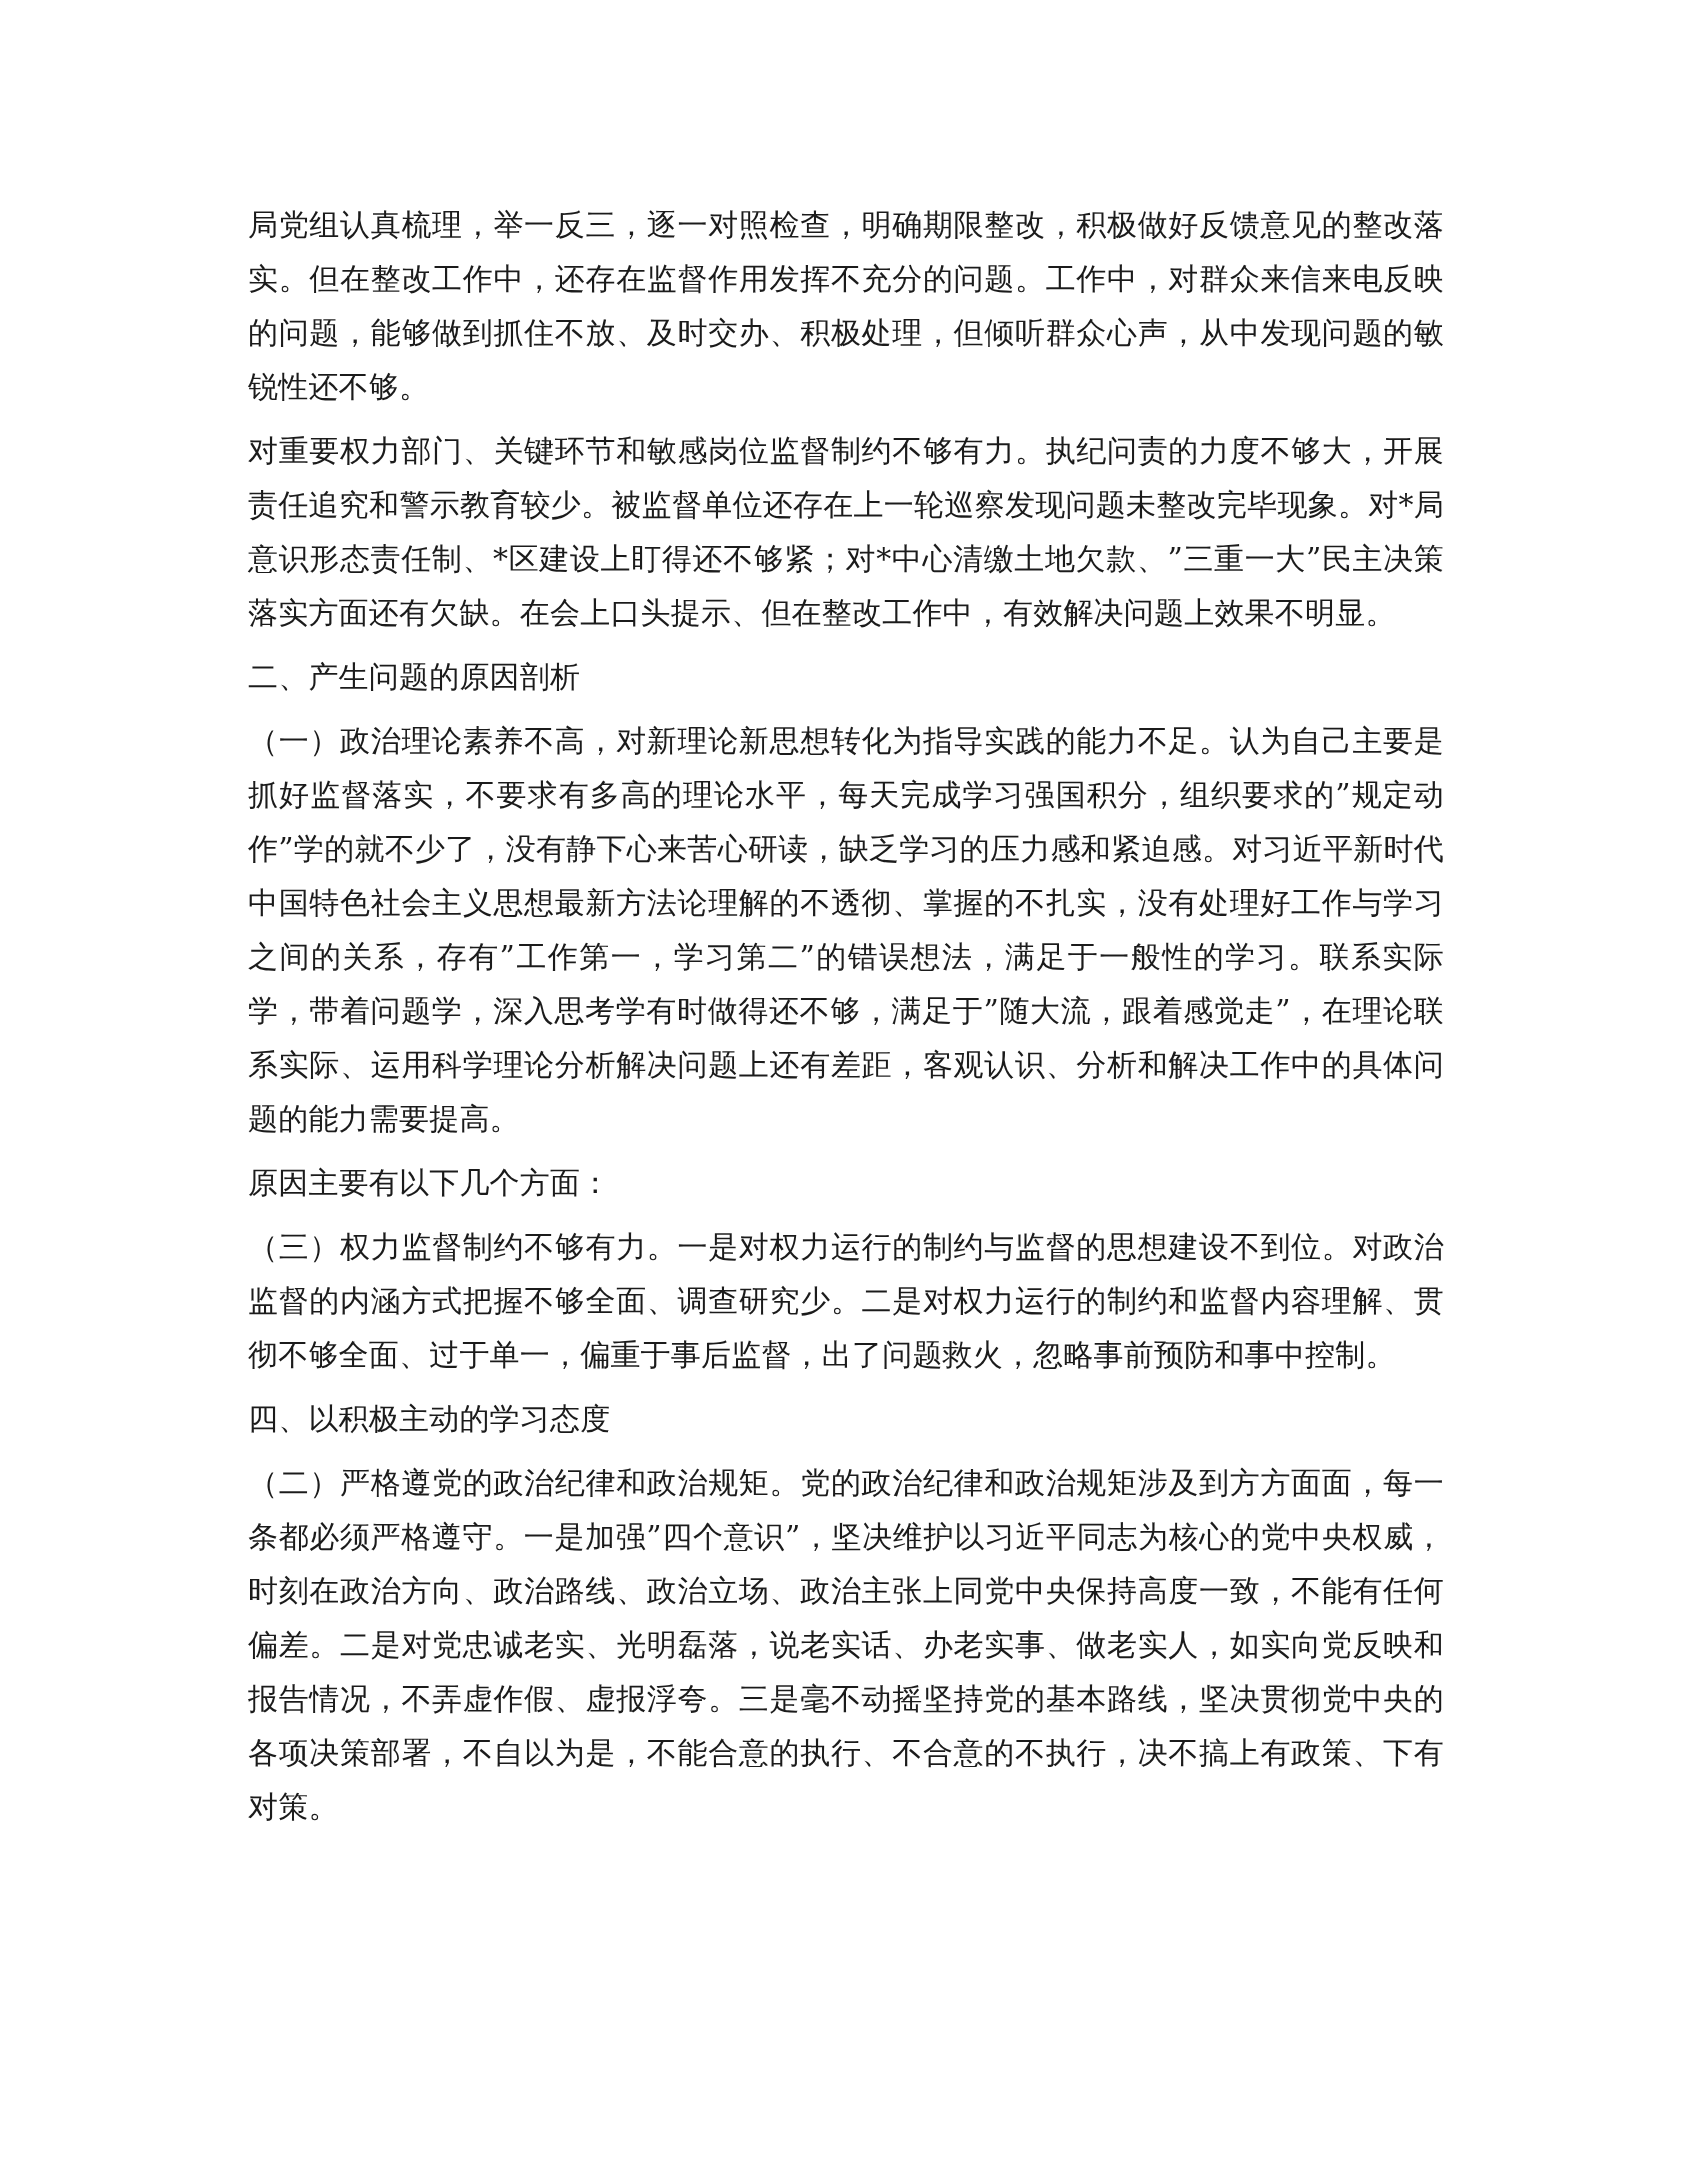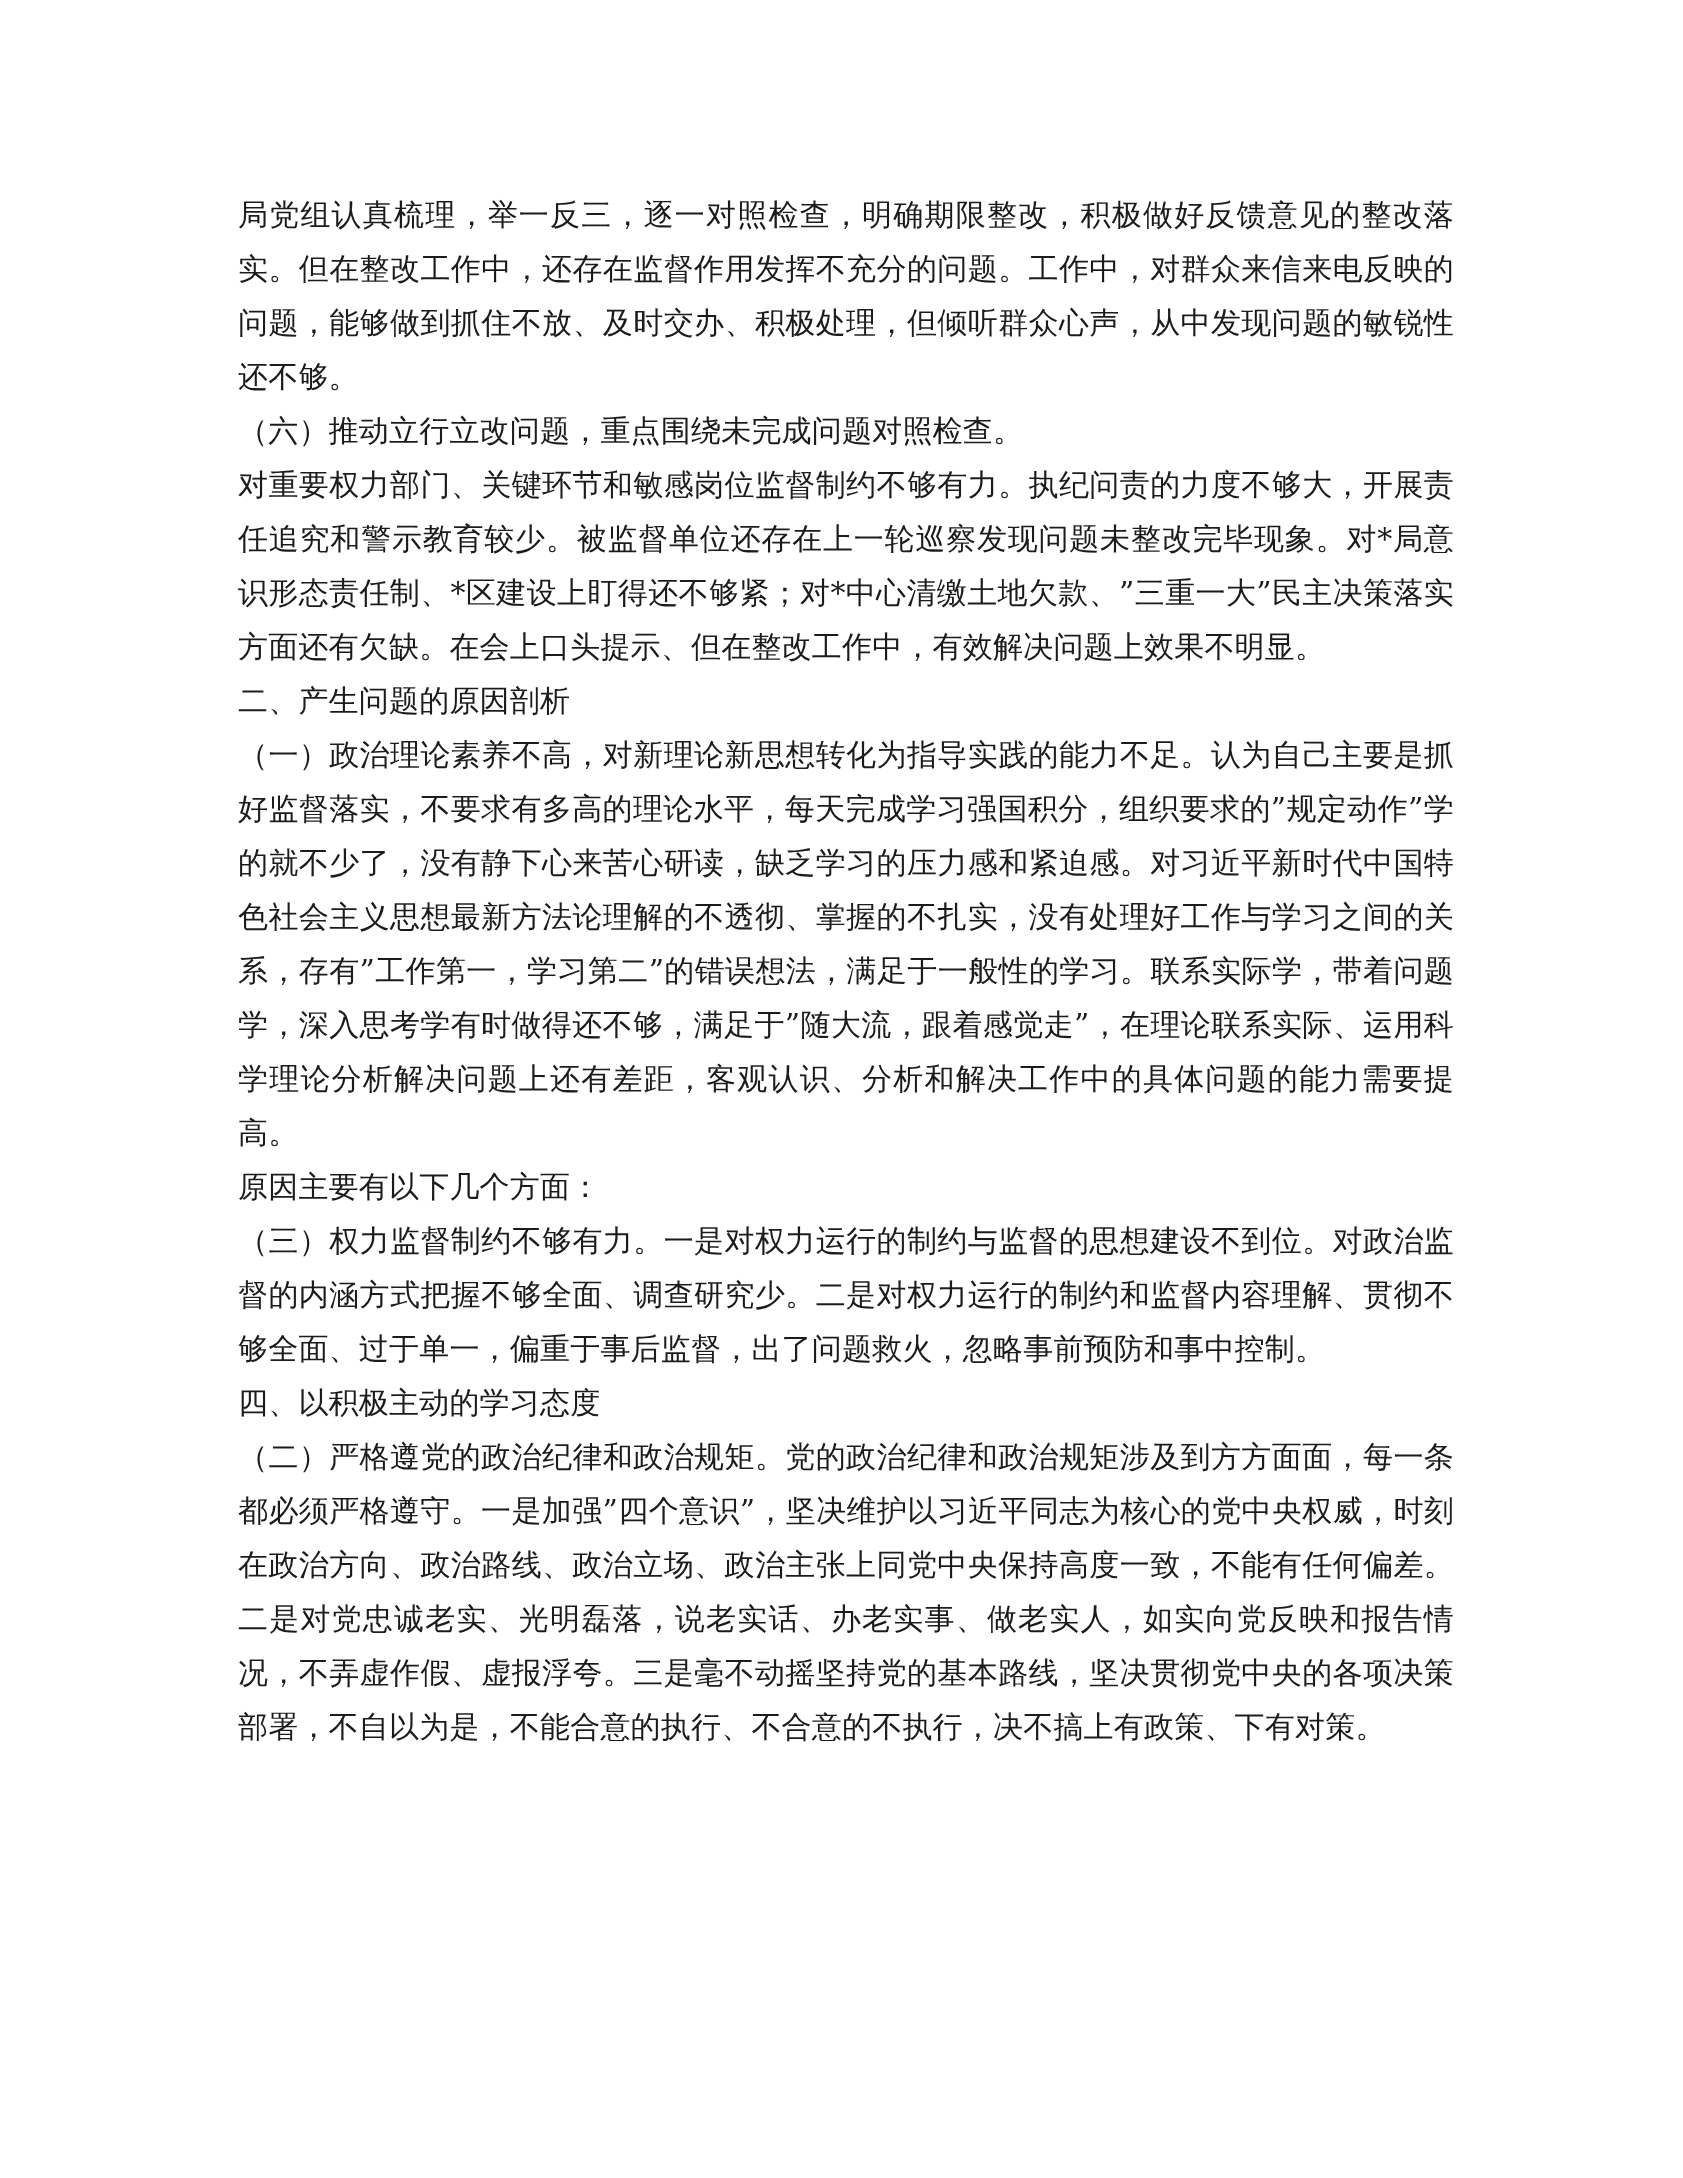--- a/index.html
+++ b/index.html
@@ -18,40 +18,39 @@
     box-sizing: border-box;
     overflow: hidden;
   }
   .content {
     position: absolute;
     left: 238px;
     top: 188px;
     width: 1216px;
   }
   .para {
-    margin: 0;
+    margin: 10px;
     font-size: 30px;
     line-height: 54px;
     color: #1b1b1b;
     text-align: justify;
     text-justify: inter-ideograph;
     letter-spacing: 0.2px;
     font-family: "DejaVu Serif", "Liberation Serif", serif;
     word-break: break-all;
   }
 </style>
 </head>
 <body>
 
 <div class="page">
   <div class="content">
 
     <p class="para">局党组认真梳理，举一反三，逐一对照检查，明确期限整改，积极做好反馈意见的整改落实。但在整改工作中，还存在监督作用发挥不充分的问题。工作中，对群众来信来电反映的问题，能够做到抓住不放、及时交办、积极处理，但倾听群众心声，从中发现问题的敏锐性还不够。</p>
 
-    <p class="para">（六）推动立行立改问题，重点围绕未完成问题对照检查。</p>
 
     <p class="para">对重要权力部门、关键环节和敏感岗位监督制约不够有力。执纪问责的力度不够大，开展责任追究和警示教育较少。被监督单位还存在上一轮巡察发现问题未整改完毕现象。对*局意识形态责任制、*区建设上盯得还不够紧；对*中心清缴土地欠款、”三重一大”民主决策落实方面还有欠缺。在会上口头提示、但在整改工作中，有效解决问题上效果不明显。</p>
 
     <p class="para">二、产生问题的原因剖析</p>
 
 
     <p class="para">（一）政治理论素养不高，对新理论新思想转化为指导实践的能力不足。认为自己主要是抓好监督落实，不要求有多高的理论水平，每天完成学习强国积分，组织要求的”规定动作”学的就不少了，没有静下心来苦心研读，缺乏学习的压力感和紧迫感。对习近平新时代中国特色社会主义思想最新方法论理解的不透彻、掌握的不扎实，没有处理好工作与学习之间的关系，存有”工作第一，学习第二”的错误想法，满足于一般性的学习。联系实际学，带着问题学，深入思考学有时做得还不够，满足于”随大流，跟着感觉走”，在理论联系实际、运用科学理论分析解决问题上还有差距，客观认识、分析和解决工作中的具体问题的能力需要提高。</p>
 
     <p class="para">原因主要有以下几个方面：</p>
 

